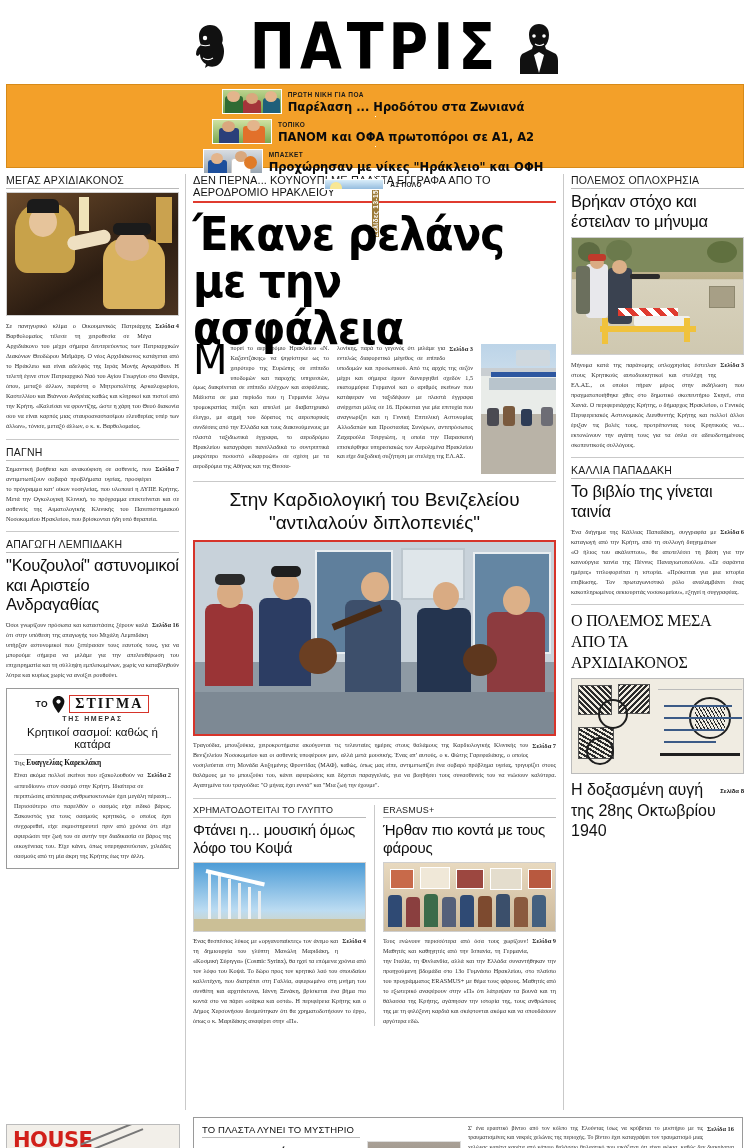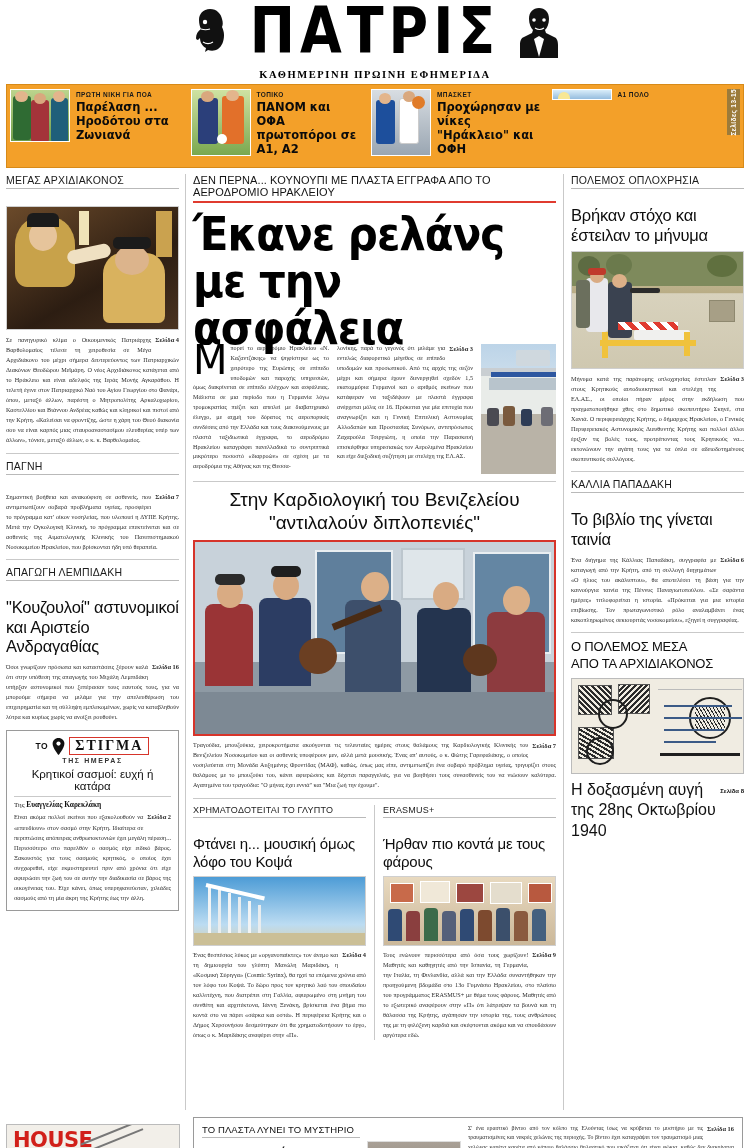--- a/index.html
+++ b/index.html
@@ -6,21 +6,21 @@
   html, body {
     width: 750px; height: 1148px;
     background: #ffffff;
     font-family: "Liberation Sans", sans-serif;
     color: #111;
     overflow: hidden;
   }
   .page { position: relative; width: 750px; height: 1148px; padding: 0 6px; }
 
   
-  .masthead { position: relative; height: 78px; padding-top: 4px; }
+  .masthead { position: relative; height: 78px; padding-top: 20px; }
   .logo-row { display: flex; align-items: center; justify-content: center; gap: 18px; height: 56px; }
   .logo-word {
     font-family: "DejaVu Sans", sans-serif;
     font-weight: 700; font-size: 54px; letter-spacing: 5px;
     line-height: 1; color: #000; transform: scaleY(1.18); transform-origin: center;
   }
   .face { width: 42px; height: 54px; position: relative; }
   .face svg { width: 100%; height: 100%; display: block; }
   .subtitle {
     text-align: center; font-weight: 700; font-size: 10.5px; letter-spacing: 1.6px;
@@ -34,22 +34,23 @@
   }
   .info-left { font-size: 6.5px; letter-spacing: .1px; }
   .info-left .big { font-size: 11px; font-weight: 400; }
   .info-left .num { font-size: 12px; }
   .info-center { font-size: 11px; font-weight: 700; letter-spacing: .3px; }
   .info-right { font-size: 7.5px; }
 
   
   .sports-banner {
     margin-top: 6px; background: #f3a029; border: 1px solid #d78a18;
-    display: flex; align-items: flex-start; height: 84px; padding: 4px 3px;
+    display: flex; align-items: center; height: 84px; padding: 4px 3px;
     position: relative;
+    flex-direction: column;
   }
   .sb-cell { display: flex; align-items: stretch; flex: 1 1 0; min-width: 0; }
   .sb-photo { width: 60px; flex: 0 0 60px; border: 1px solid #fff; position: relative; overflow: hidden; }
   .sb-txt { padding: 2px 4px 0 6px; min-width: 0; display: flex; flex-direction: column; }
   .sb-kicker { font-size: 6.5px; font-weight: 700; letter-spacing: .4px; color: #1a1a1a; margin-bottom: 2px; }
   .sb-head { font-size: 11.5px; font-weight: 700; line-height: 1.22; color: #0b0b0b; font-family: "DejaVu Sans", sans-serif; }
   .sb-div { width: 1px; background: #ffffff; margin: 2px 2px; flex: 0 0 1px; }
   .sb-pages {
     flex: 0 0 13px; background: #9c7b3a; color: #fff; font-size: 6.5px; font-weight: 700;
     display: flex; align-items: center; justify-content: center; letter-spacing: .4px;
@@ -57,21 +58,21 @@
   .sb-pages span { writing-mode: vertical-rl; transform: rotate(180deg); white-space: nowrap; }
 
   
   .cols { display: flex; margin-top: 6px; height: 936px; }
   .col-left { width: 180px; flex: 0 0 180px; padding-right: 6px; border-right: 1px solid #c9c9c9; }
   .col-mid { width: 378px; flex: 0 0 378px; padding: 0 7px; border-right: 1px solid #c9c9c9; }
   .col-right { flex: 1 1 auto; padding-left: 7px; }
 
   .kicker {
     font-size: 10.5px; letter-spacing: .2px; color: #1b1b1b;
-    padding-bottom: 2px; border-bottom: 1px solid #b9b9b9; margin-bottom: 17px;
+    padding-bottom: 2px; border-bottom: 1px solid #b9b9b9; margin-bottom: 3px;
     font-family: "Liberation Sans", sans-serif;
   }
   .hl { font-size: 16.5px; line-height: 1.2; font-weight: 400; color: #0d0d0d; margin-bottom: 5px; letter-spacing: -.2px; }
   .hl.sm { font-size: 15px; }
   .body {
     font-size: 6.2px; line-height: 1.62; text-align: justify; color: #2a2a2a;
     font-family: "Liberation Serif", serif;
   }
   .pg { font-weight: 700; font-size: 6.4px; float: right; margin-left: 4px; }
   .ph { position: relative; overflow: hidden; background: #c8d3dc; }
@@ -307,21 +308,21 @@
           <div class="stigma-to">ΤΟ</div>
           <div class="pin">
             <svg viewBox="0 0 13 17" width="13" height="17">
               <path d="M6.5 0C3 0 .6 2.5.6 5.7c0 4.3 5.9 11.3 5.9 11.3s5.9-7 5.9-11.3C12.4 2.5 10 0 6.5 0z" fill="#111"></path>
               <circle cx="6.5" cy="5.6" r="2.1" fill="#fff"></circle>
             </svg>
           </div>
           <div class="stigma-word">ΣΤΙΓΜΑ</div>
         </div>
         <div class="stigma-sub">ΤΗΣ ΗΜΕΡΑΣ</div>
-        <div class="stigma-hl">Κρητικοί σασμοί: ευχή ή κατάρα</div>
+        <div class="stigma-hl">Κρητικοί σασμοί: καθώς ή κατάρα</div>
         <div class="stigma-rule"></div>
         <div class="stigma-by">
           <span>Της</span>
           <b>Ευαγγελίας Καρεκλάκη</b>
         </div>
         <div class="body">
           <span class="pg">Σελίδα 2</span>
           <span>Είναι ακόμα πολλοί εκείνοι που εξακολουθούν να «επευδίουν» στον σασμό στην Κρήτη. Ιδιαίτερα σε περιπτώσεις απόπειρας ανθρωποκτονιών έχει μεγάλη πέραση... Περισσότερο στο παρελθόν ο σασμός είχε ειδικό βάρος. Ξακουστός για τους σασμούς κρητικός, ο οποίος έχει συγχωρεθεί, είχε εκμυστηρευτεί πριν από χρόνια ότι είχε αφιερώσει την ζωή του σε αυτήν την διαδικασία σε βάρος της οικογένειας του. Είχε κάνει, όπως υπερηφανεύοταν, χιλιάδες σασμούς από τη μία άκρη της Κρήτης έως την άλλη.</span>
         </div>
       </div>
@@ -490,21 +491,21 @@
         <div class="hl">Το βιβλίο της γίνεται ταινία</div>
         <div class="body">
           <span class="pg">Σελίδα 6</span>
           <span>Ένα διήγημα της Κάλλιας Παπαδάκη, συγγραφέα με καταγωγή από την Κρήτη, από τη συλλογή διηγημάτων «Ο ήλιος του ακάλυπτου», θα αποτελέσει τη βάση για την καινούργια ταινία της Πέννυς Παναγιωτοπούλου. «Σε σαράντα ημέρες» τιτλοφορείται η ιστορία. «Πρόκειται για μια ιστορία επιβίωσης. Τον πρωταγωνιστικό ρόλο αναλαμβάνει ένας κακοπληρωμένος σεκιουριτάς νοσοκομείου», εξηγεί η συγγραφέας.</span>
         </div>
       </div>
 
       <div class="sep"></div>
 
       <div>
-        <div class="hl" style="font-size:13px;line-height:1.3;margin-bottom:5px;">
+        <div class="hl" style="font-size:16px;line-height:1.3;margin-bottom:5px;font-family:Liberation Serif, serif;">
           <div>Ο ΠΟΛΕΜΟΣ ΜΕΣΑ</div>
           <div>ΑΠΟ ΤΑ ΑΡΧΙΔΙΑΚΟΝΟΣ</div>
         </div>
         <div class="stamps">
           <div class="shape" style="inset:0;background:#f0ece2"></div>
           <div class="shape" style="left:6px;top:6px;width:34px;height:30px;background:repeating-linear-gradient(45deg,#2b2b2b 0 2px,#f0ece2 2px 4px);border:1px solid #555"></div>
           <div class="shape" style="left:46px;top:5px;width:32px;height:30px;background:repeating-linear-gradient(-45deg,#2b2b2b 0 2px,#f0ece2 2px 4px);border:1px solid #555"></div>
           <div class="shape" style="left:6px;top:48px;width:36px;height:32px;background:repeating-linear-gradient(30deg,#2b2b2b 0 2px,#f0ece2 2px 4px);border:1px solid #555"></div>
           <div class="shape" style="left:26px;top:20px;width:30px;height:30px;border:2px solid #1f1f1f;border-radius:50%"></div>
           <div class="shape" style="left:14px;top:58px;width:28px;height:28px;border:2px solid #1f1f1f;border-radius:50%"></div>

